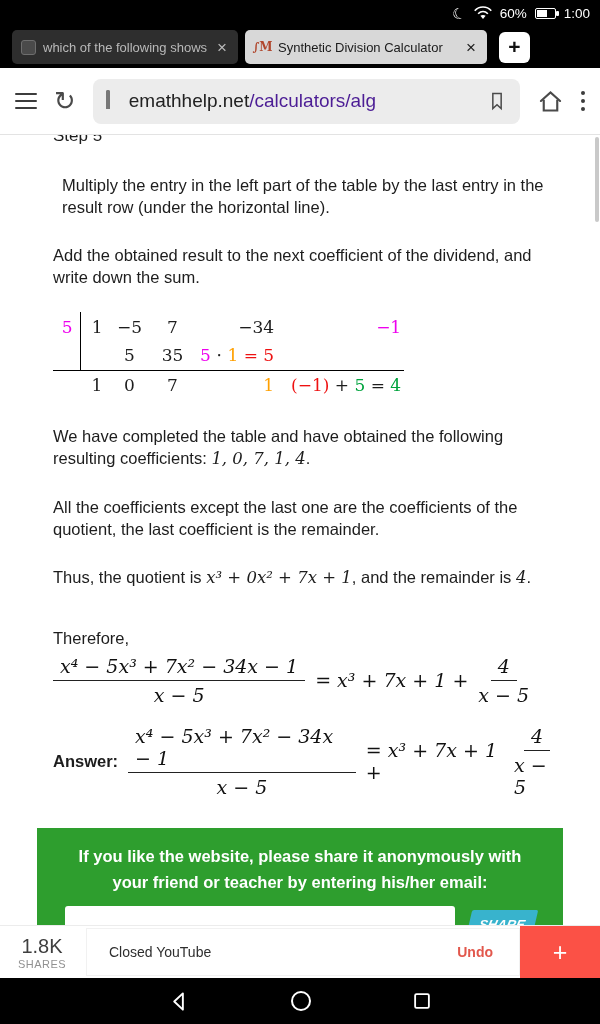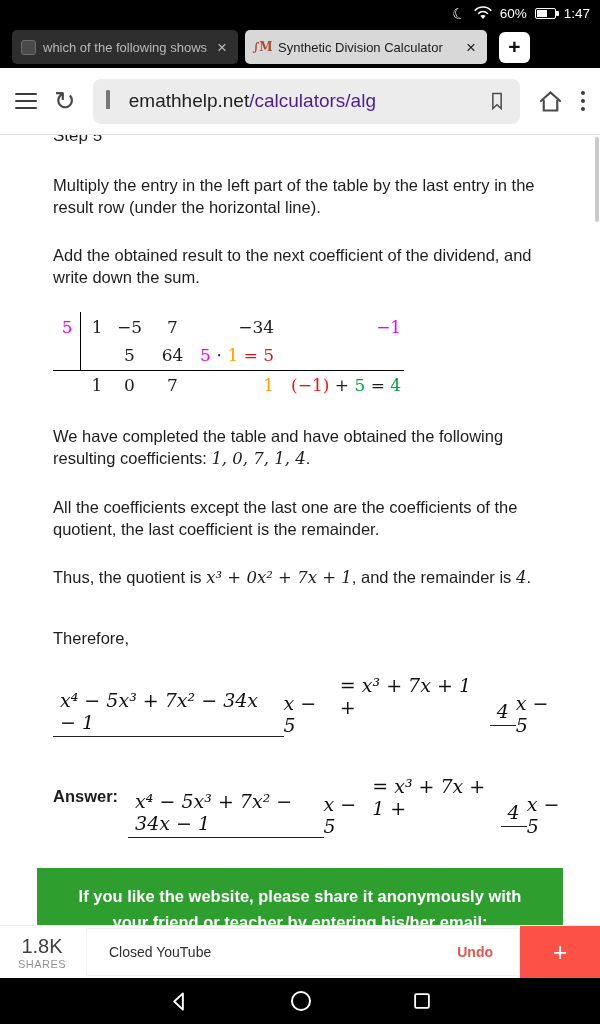--- a/index.html
+++ b/index.html
@@ -36,39 +36,39 @@
   .url { flex:1; min-width:0; font-size:19px; white-space:nowrap; overflow:hidden; }
   .domain { color:#222; }
   .path { color:#4c1d95; }
   .kebab b { display:block; width:4.5px; height:4.5px; border-radius:50%; background:#3c3c3c; margin:3.5px 0; }
 
   
   .content { padding:0 40px 0 53px; color:#1d1d1d; }
   .step-clip { height:11px; overflow:hidden; }
   .step-clip h2 { font-size:17px; font-weight:normal; margin-top:-9px; }
   .content p.para { font-size:16.5px; line-height:22px; margin-top:26px; }
-  .content p.first { margin-top:28px; }
+  .content p.first { margin-top:28px;margin-left:9px; }
   .math { font-family:"DejaVu Serif",serif; font-style:italic; }
 
   
   table.synth { margin-top:24px; border-collapse:collapse; font-family:"DejaVu Serif",serif; font-size:17px; }
   table.synth td { height:29px; vertical-align:middle; white-space:nowrap; }
   td.dv { width:27px; text-align:right; padding-right:7px; }
   td.bar { border-right:1.4px solid #000; }
   td.ca { width:34px; text-align:center; }
   td.cb { width:31px; text-align:center; }
   td.cc { width:55px; text-align:center; }
   td.cd { width:67px; text-align:right; }
   td.ce { width:130px; text-align:right; padding-right:3px; }
   tr.result td { border-top:1.4px solid #000; }
 
   
   .therefore { margin-top:40px; font-size:16.5px; }
   .equation { display:flex; align-items:center; margin-top:6px; font-size:19px; color:#111; }
-  .frac { display:inline-flex; flex-direction:row; align-items:center;margin-top:34px; }
+  .frac { display:inline-flex; flex-direction:column; align-items:center; }
   .frac .num { padding:1px 7px 3px; border-bottom:1.5px solid #222; }
   .frac .den { padding-top:3px; }
   .mid { margin:0 10px; }
   .answer-row { display:flex; align-items:center; gap:10px; margin-top:18px; }
   .answer-row .equation { margin-top:0; }
   .answer-label { font-size:16.5px; font-weight:bold; }
 
   
   .share-box { margin:30px auto 0; width:526px; background:#2e9e2e; padding:15px 22px 16px; }
   .share-msg { color:#fff; font-weight:bold; font-size:16.5px; line-height:26px; text-align:center; }
@@ -101,21 +101,21 @@
     <svg viewBox="0 0 24 18" width="18" height="14">
       <path d="M1 6 C4 2.5, 8 1, 12 1 C16 1, 20 2.5, 23 6" stroke="#fff" stroke-width="2.2" fill="none"></path>
       <path d="M5.5 10 C7.5 8, 9.5 7, 12 7 C14.5 7, 16.5 8, 18.5 10" stroke="#fff" stroke-width="2.2" fill="none"></path>
       <path d="M12 17 L8.5 12.6 C10.5 11.2, 13.5 11.2, 15.5 12.6 Z" fill="#fff"></path>
     </svg>
     <span>60%</span>
     <span class="battery">
         <span class="battery-fill"></span>
         <span class="battery-tip"></span>
       </span>
-    <span>1:47</span>
+    <span>1:00</span>
   </header>
 
   <nav class="tab-bar">
     <div class="tab tab-inactive">
       <span class="favicon1"></span>
       <span class="tab-title">which of the following shows</span>
       <span class="tab-close">×</span>
     </div>
     <div class="tab tab-active">
       <span class="favicon2">∫M</span>
@@ -169,21 +169,21 @@
         <td class="ca">1</td>
         <td class="cb">−5</td>
         <td class="cc">7</td>
         <td class="cd">−34</td>
         <td class="ce"><span style="color: rgb(238, 0, 238);">−1</span></td>
       </tr>
       <tr>
         <td class="dv bar"></td>
         <td class="ca"></td>
         <td class="cb">5</td>
-        <td class="cc">64</td>
+        <td class="cc">35</td>
         <td class="cd"><span style="color: rgb(238, 0, 238);">5</span><span> ⋅ </span><span style="color: rgb(255, 160, 0);">1</span><span style="color: rgb(238, 17, 17);"> = </span><span style="color: rgb(238, 17, 17);">5</span></td>
         <td class="ce"></td>
       </tr>
       <tr class="result">
         <td class="dv"></td>
         <td class="ca">1</td>
         <td class="cb">0</td>
         <td class="cc">7</td>
         <td class="cd"><span style="color: rgb(255, 160, 0);">1</span></td>
         <td class="ce"><span style="color: rgb(238, 17, 17);">(−1)</span><span> + </span><span style="color: rgb(0, 163, 61);">5</span><span> = </span><span style="color: rgb(0, 163, 61);">4</span></td>

